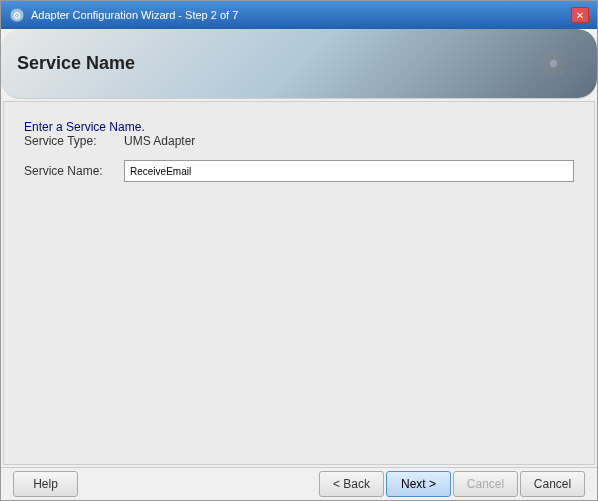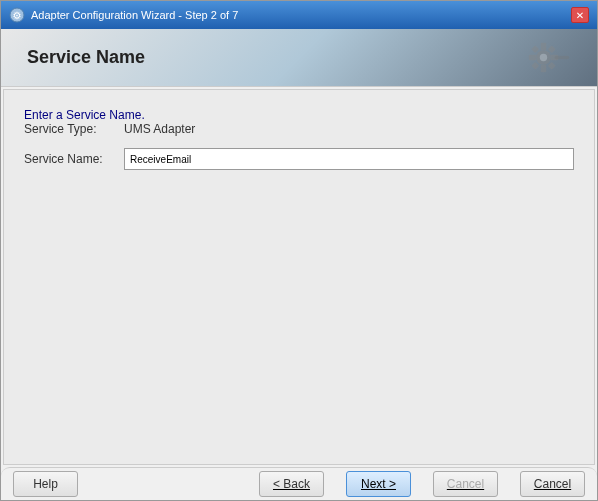--- a/index.html
+++ b/index.html
@@ -72,27 +72,28 @@
     }
 
     .content-area {
       flex: 1;
       display: flex;
       flex-direction: column;
     }
 
     .header-banner {
       background: linear-gradient(135deg, #e8e8e8 0%, #b0c8d8 50%, #607080 100%);
-      height: 58px;
+      height: 70px;
       display: flex;
       align-items: center;
       justify-content: space-between;
-      padding: 10px 26px;
+      padding: 10px 16px;
       border-bottom: 1px solid #ccc;
       position: relative;
+      border-radius: 20px;
     }
 
     .header-title {
       font-size: 18px;
       font-weight: bold;
       color: #222;
     }
 
     .header-icon-area {
       display: flex;
@@ -149,32 +150,30 @@
 
     .footer {
       background: #f0f0f0;
       border-top: 1px solid #ccc;
       padding: 16px 12px;
       display: flex;
       align-items: center;
       justify-content: space-between;
       height: 32px;
       flex-shrink: 0;
-      border-radius: 9px;
     }
 
     .footer-left {
       display: flex;
       gap: 6px;
     }
 
     .footer-right {
       display: flex;
-      gap: 22px;
-      text-decoration: underline;
+      gap: 2px;
     }
 
     .btn {
       min-width: 65px;
       height: 26px;
       border: 1px solid #aaa;
       background: linear-gradient(to bottom, #f5f5f5, #e0e0e0);
       font-size: 12px;
       cursor: pointer;
       padding: 0 10px;

